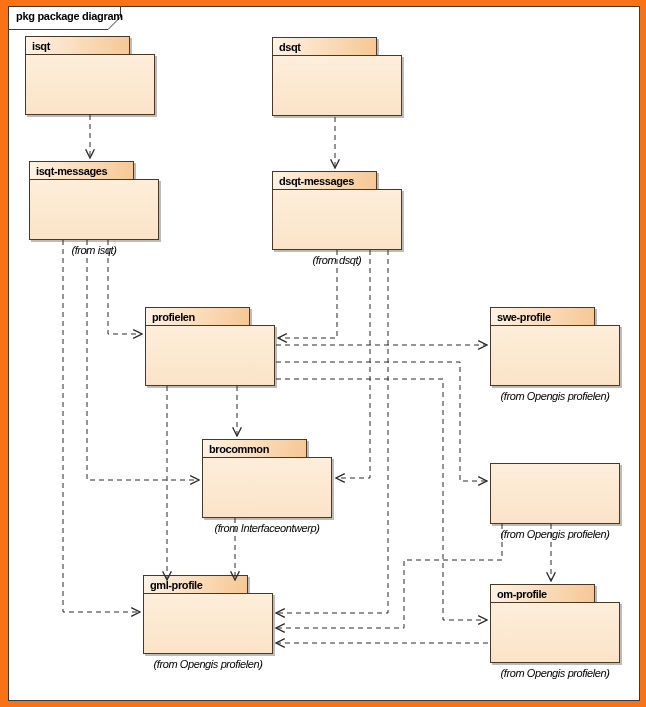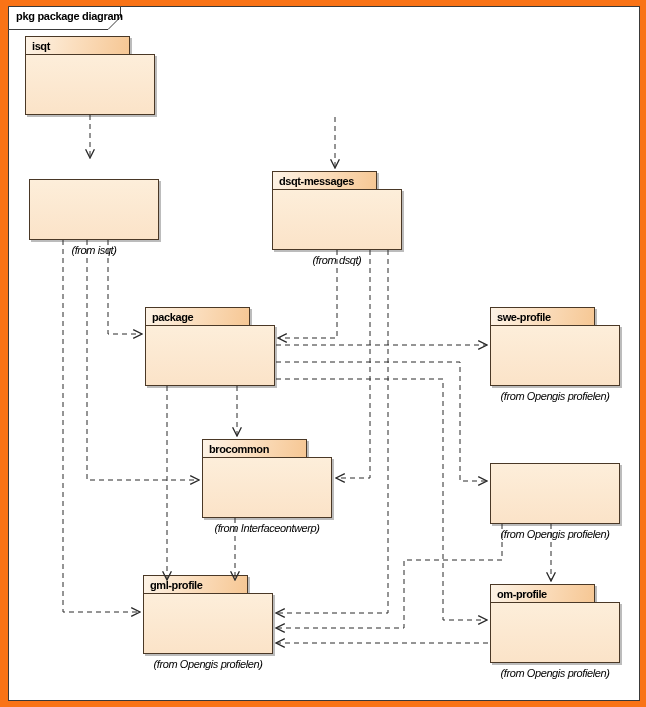--- a/index.html
+++ b/index.html
@@ -59,37 +59,46 @@
   </svg>
   <span class="frame-title">pkg package diagram</span>
 
   <div class="pkg" style="left:25px;top:36px;">
     <div class="pkg-tab">
       <span class="pkg-name">isqt</span>
     </div>
     <div class="pkg-body"></div>
   </div>
 
+  <div class="pkg" style="left:272px;top:37px;">
+    <div class="pkg-tab">
+      <span class="pkg-name">dsqt</span>
+    </div>
+    <div class="pkg-body"></div>
+  </div>
 
   <div class="pkg" style="left:29px;top:161px;">
+    <div class="pkg-tab">
+      <span class="pkg-name">isqt-messages</span>
+    </div>
     <div class="pkg-body"></div>
     <div class="pkg-from">(from isqt)</div>
   </div>
 
   <div class="pkg" style="left:272px;top:171px;">
     <div class="pkg-tab">
       <span class="pkg-name">dsqt-messages</span>
     </div>
     <div class="pkg-body"></div>
     <div class="pkg-from">(from dsqt)</div>
   </div>
 
   <div class="pkg" style="left:145px;top:307px;">
     <div class="pkg-tab">
-      <span class="pkg-name">package</span>
+      <span class="pkg-name">profielen</span>
     </div>
     <div class="pkg-body"></div>
   </div>
 
   <div class="pkg" style="left:490px;top:307px;">
     <div class="pkg-tab">
       <span class="pkg-name">swe-profile</span>
     </div>
     <div class="pkg-body"></div>
     <div class="pkg-from">(from Opengis profielen)</div>

